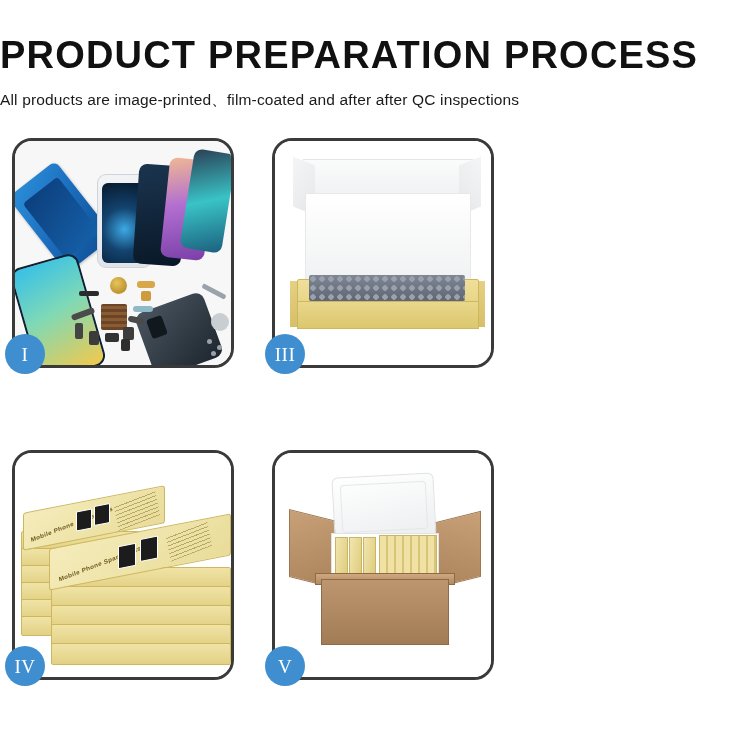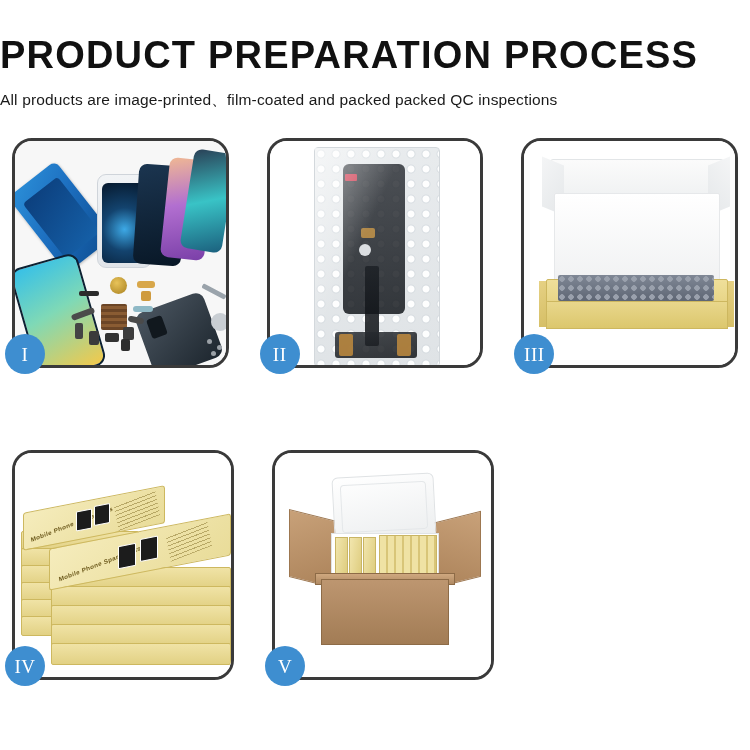--- a/index.html
+++ b/index.html
@@ -309,21 +309,21 @@
     background:rgba(140,112,80,.4);
   }
 </style>
 </head>
 <body>
 
 <div class="page">
 
   <div class="header">
     <h1 class="title">PRODUCT PREPARATION PROCESS</h1>
-    <p class="subtitle">All products are image-printed、film-coated and packed packed QC inspections</p>
+    <p class="subtitle">All products are image-printed、film-coated and after after QC inspections</p>
   </div>
 
   <div class="grid">
 
     <div class="row">
 
       <div class="panel">
         <div class="panel-clip p1">
           <div class="ph ph-blue"></div>
           <div class="ph ph-glass"></div>
@@ -347,36 +347,20 @@
           <div class="part pt-btn"></div>
           <div class="part pt-tool"></div>
           <div class="part pt-tool2"></div>
           <div class="part pt-screw1"></div>
           <div class="part pt-screw2"></div>
           <div class="part pt-screw3"></div>
         </div>
         <div class="badge">I</div>
       </div>
 
-      <div class="panel">
-        <div class="panel-clip p2">
-          <div class="bw-bag">
-            <div class="bw-lcd"></div>
-            <div class="bw-flex"></div>
-            <div class="bw-conn"></div>
-            <div class="bw-gold1"></div>
-            <div class="bw-gold2"></div>
-            <div class="bw-gold3"></div>
-            <div class="bw-tag"></div>
-            <div class="bw-dot"></div>
-            <div class="bw-sheen"></div>
-          </div>
-        </div>
-        <div class="badge">II</div>
-      </div>
 
       <div class="panel">
         <div class="panel-clip p3">
           <div class="b3-lid"></div>
           <div class="b3-lid-l"></div>
           <div class="b3-lid-r"></div>
           <div class="b3-foam"></div>
           <div class="b3-flapL"></div>
           <div class="b3-flapR"></div>
           <div class="b3-tray"></div>

